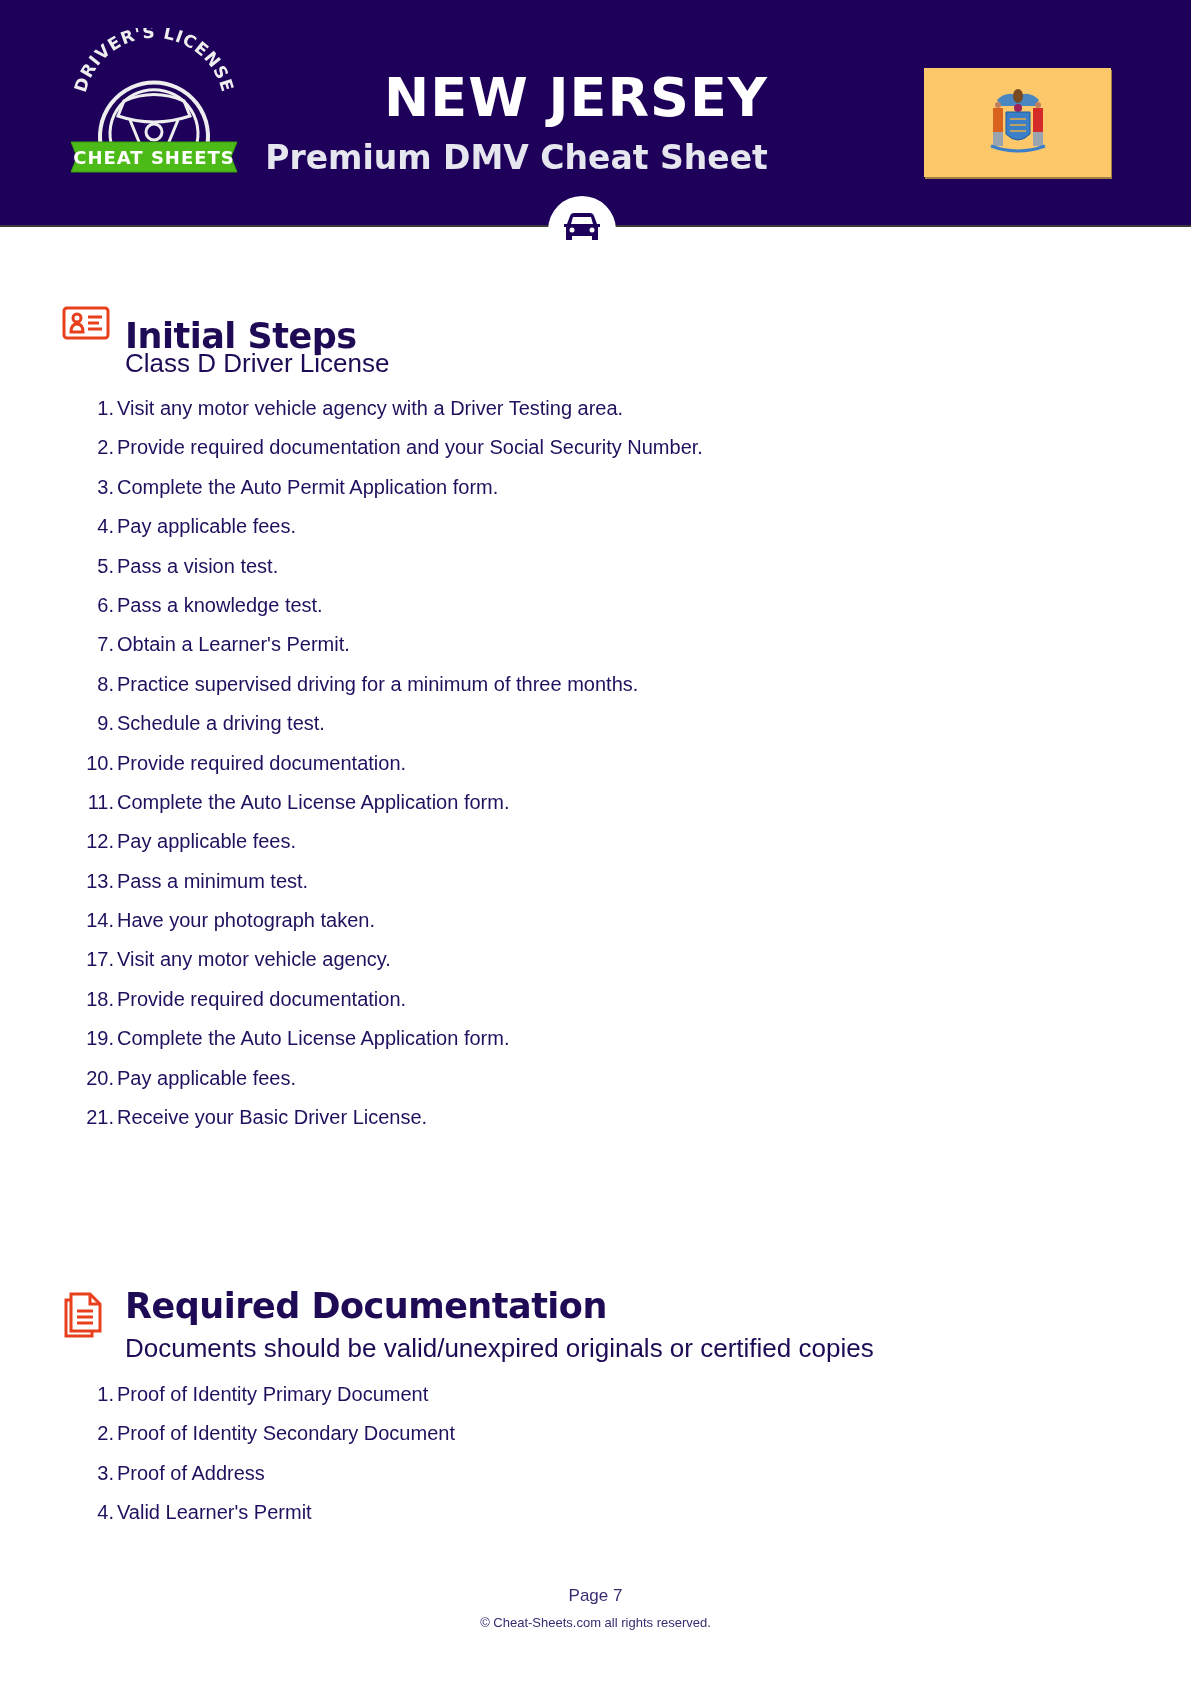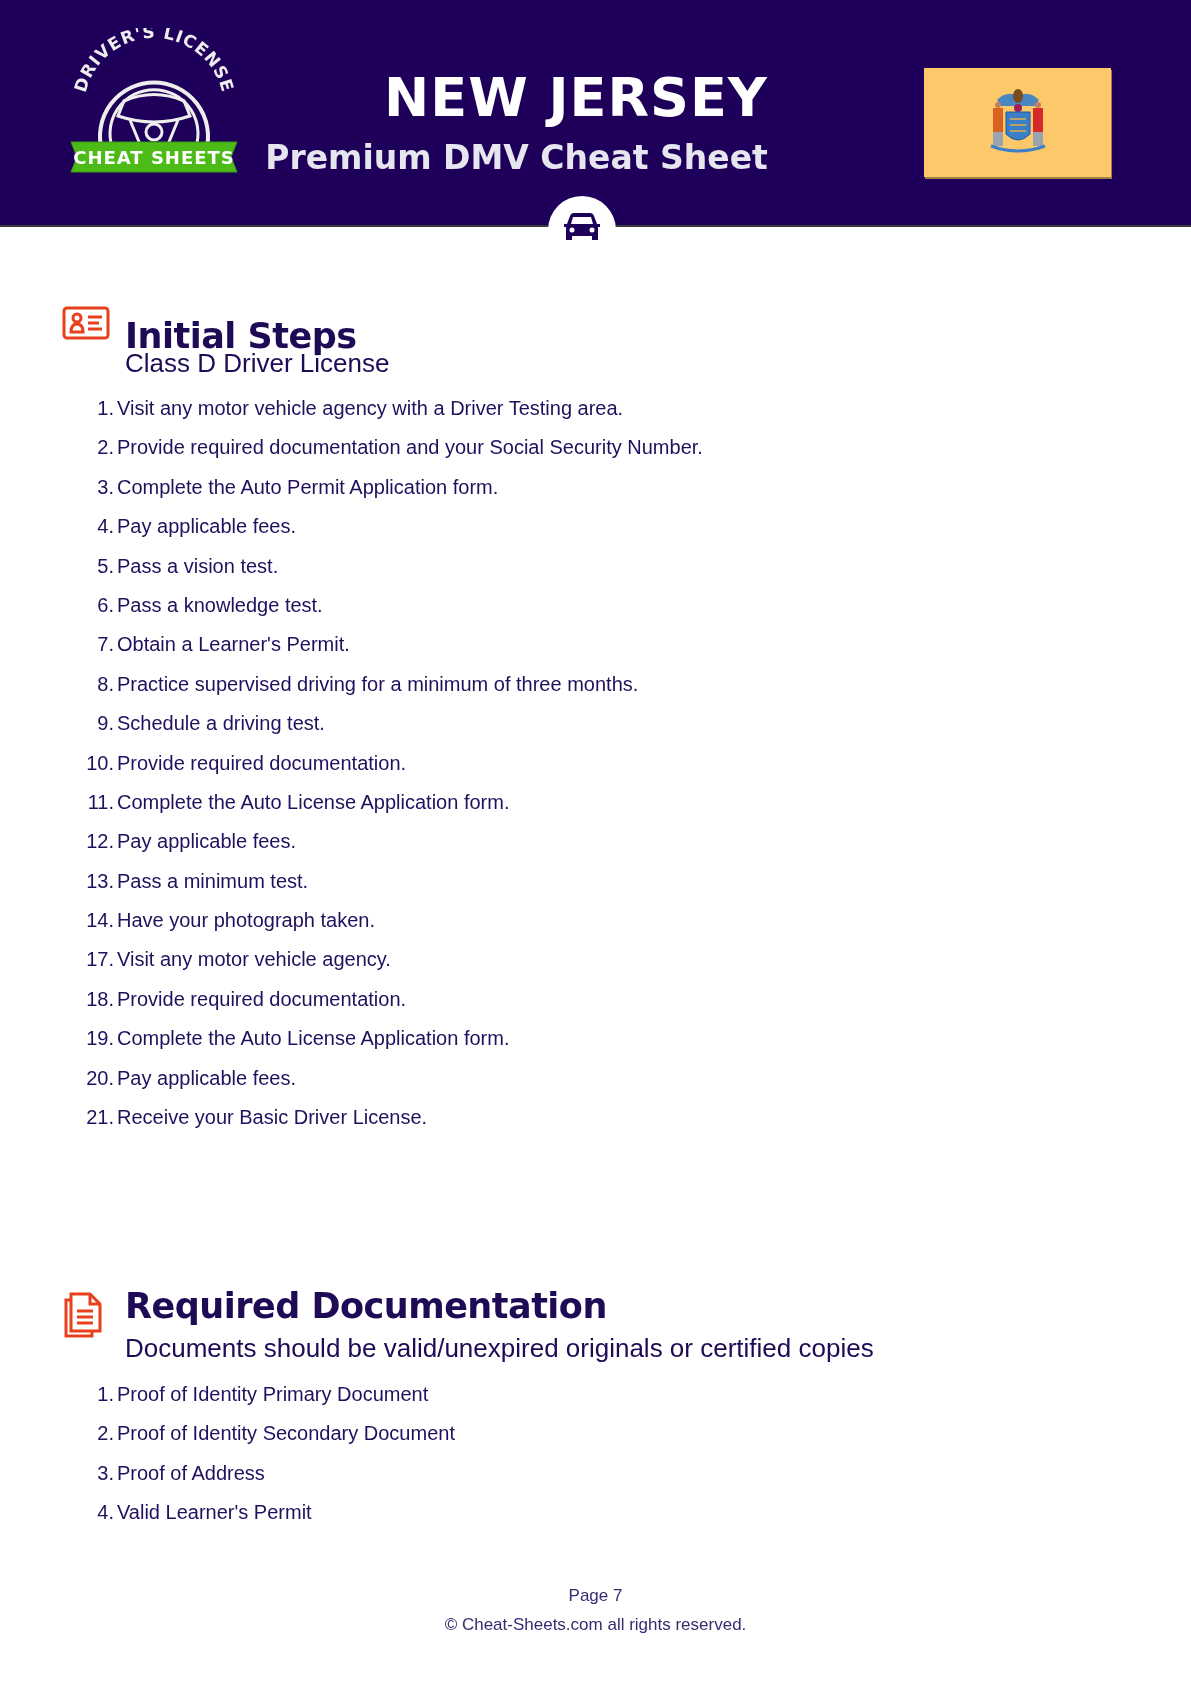--- a/index.html
+++ b/index.html
@@ -44,21 +44,21 @@
     ol.steps { position: absolute; left: 0; margin: 0; padding: 0; list-style: none; width: 1191px; }
     ol.steps li { position: relative; height: 39.4px; font-size: 20px; color: #22105e; }
     .num { position: absolute; right: 1077px; text-align: right; white-space: nowrap; }
     .txt { position: absolute; left: 117px; white-space: nowrap; }
     .footer-page {
       position: absolute; top: 1586px; left: 0; width: 1191px; text-align: center;
       font-size: 17px; color: #3a2a70;
     }
     .footer-copy {
       position: absolute; top: 1615px; left: 0; width: 1191px; text-align: center;
-      font-size: 17px; color: #3a2a70;
+      font-size: 13px; color: #3a2a70;
     }
   </style>
 </head>
 <body>
 
 <div class="header">
   <div class="logo">
     <svg width="172" height="156" viewBox="0 0 172 156">
       <defs>
         <path id="arc" d="M 16 80 A 70 70 0 0 1 156 80"></path>

